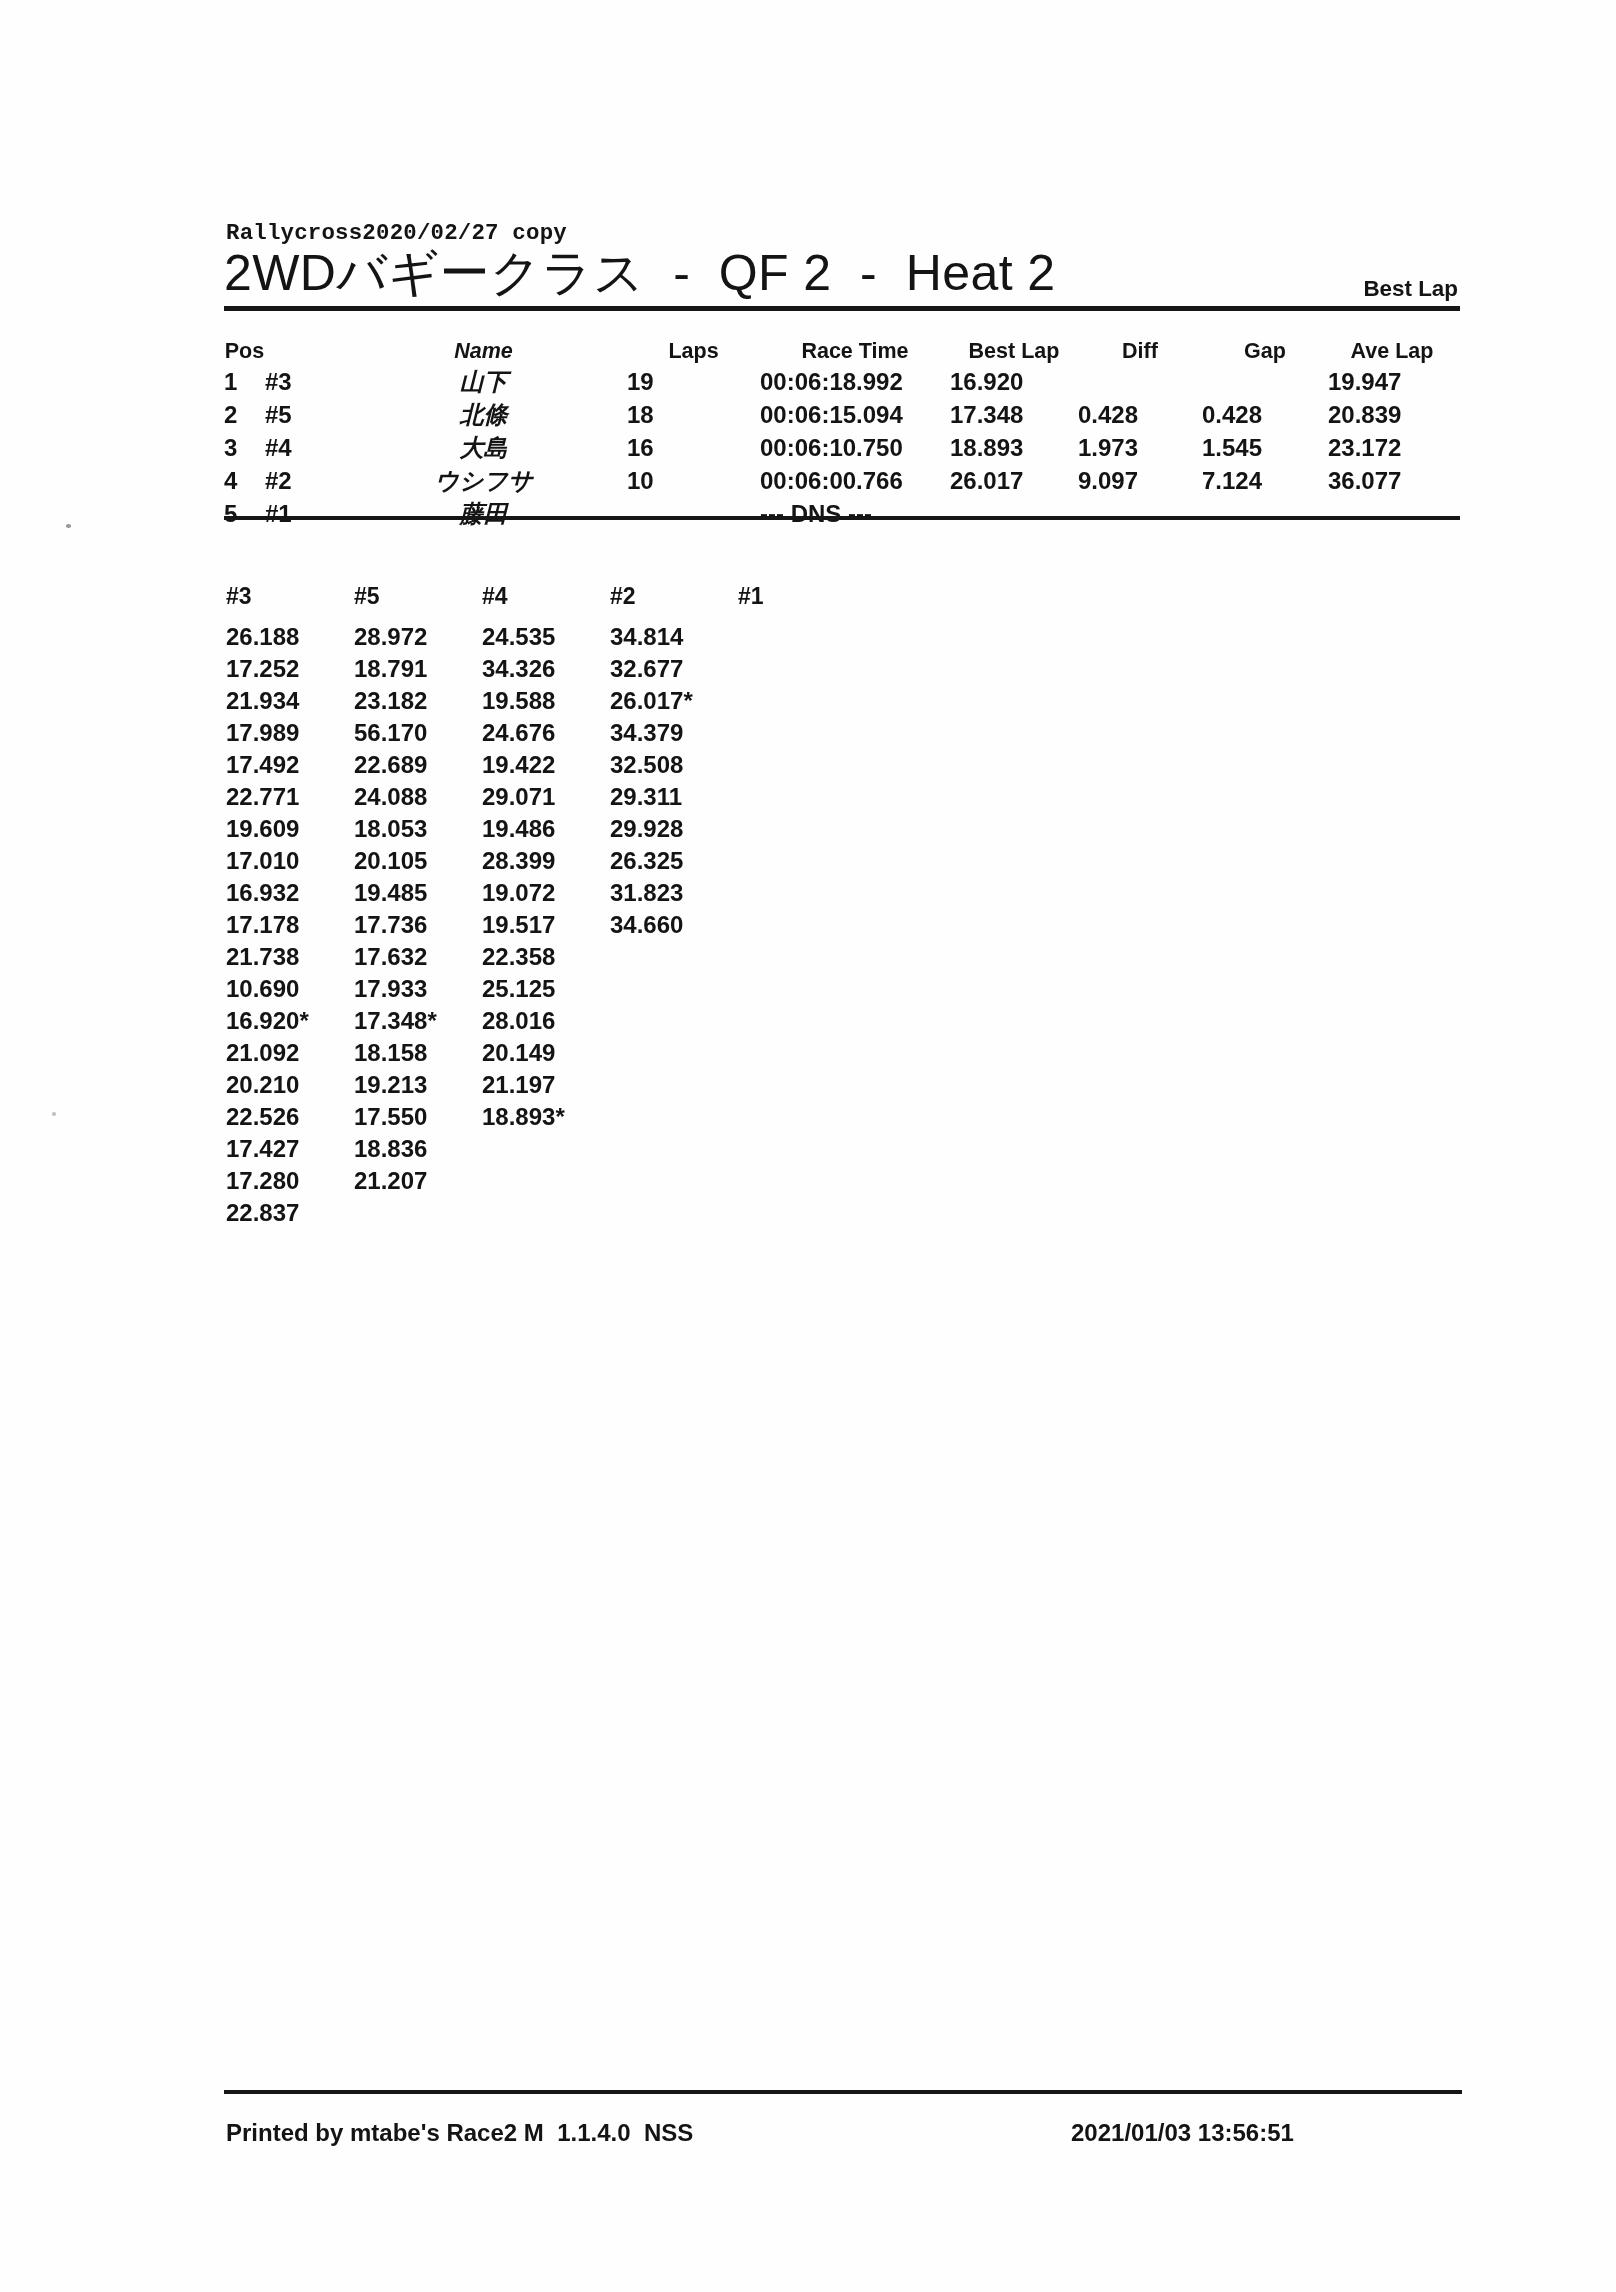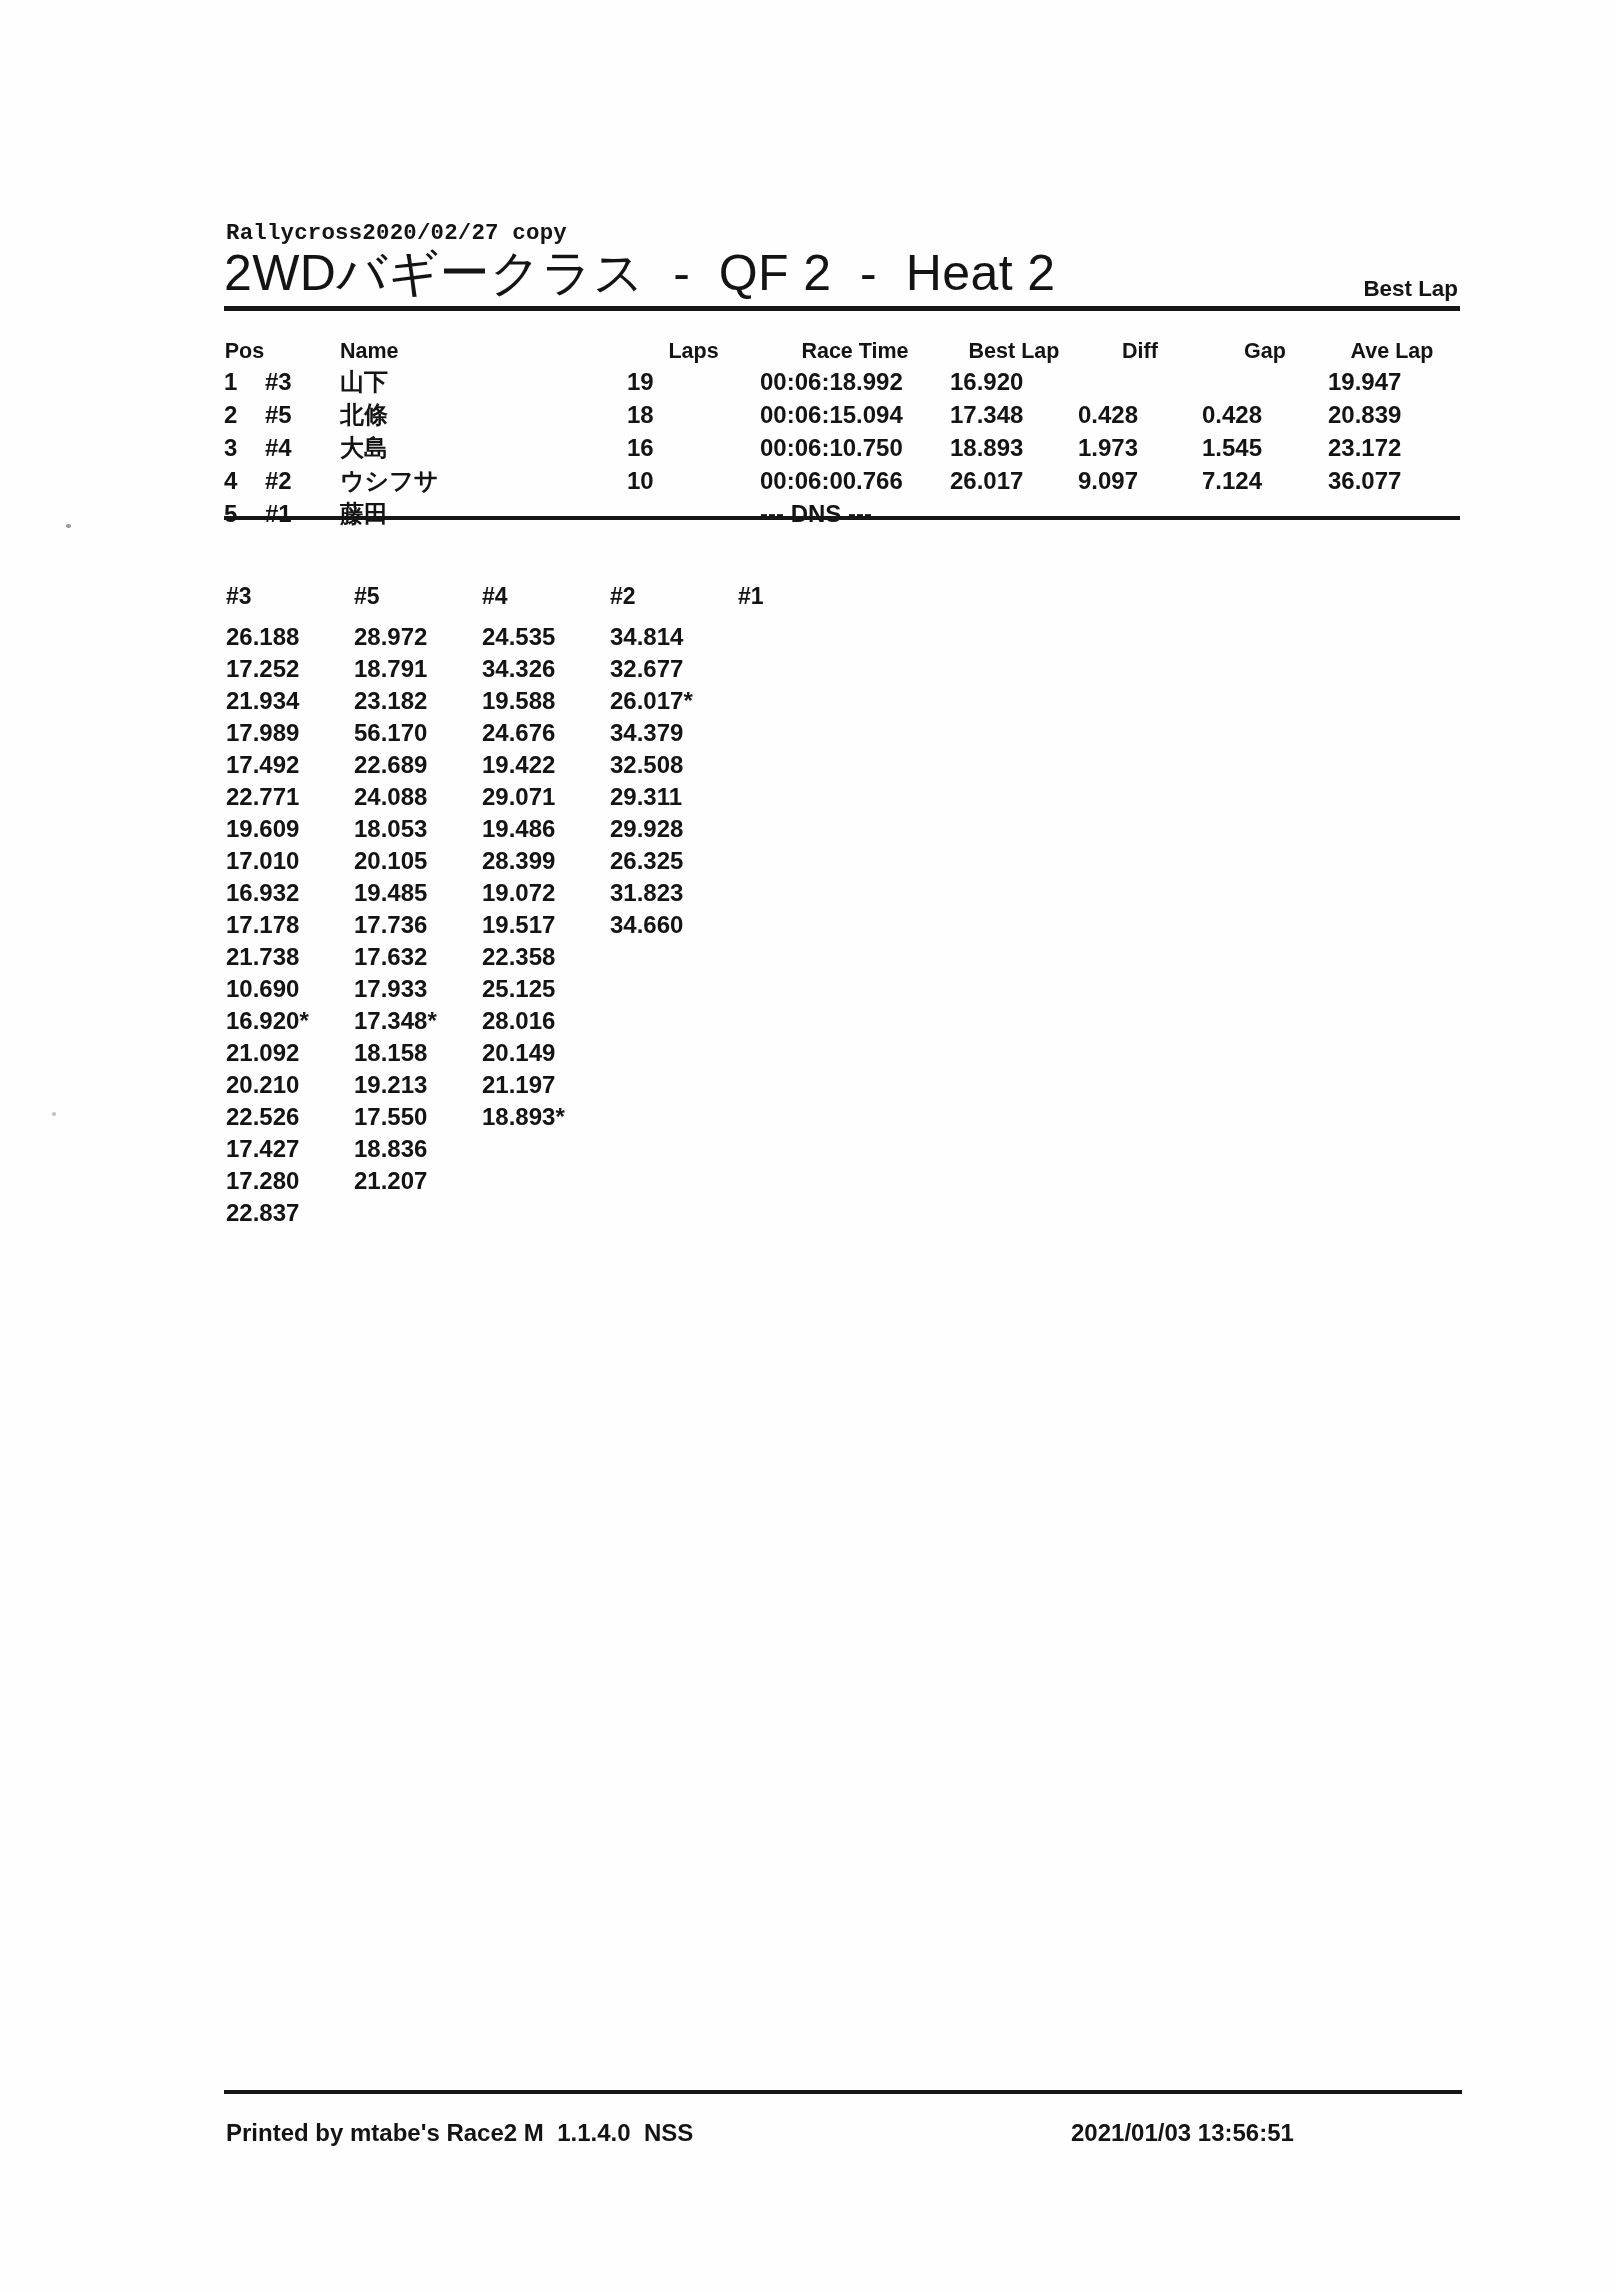--- a/index.html
+++ b/index.html
@@ -16,21 +16,21 @@
 
   .rule{position:absolute;background:#161616;}
   .rule-top{left:224px;top:306px;width:1236px;height:4.5px;}
   .rule-results-bottom{left:224px;top:516px;width:1236px;height:3.6px;}
   .rule-footer{left:224px;top:2090px;width:1238px;height:3.6px;}
 
   table.results{position:absolute;left:224px;top:335px;width:1231px;border-collapse:collapse;table-layout:fixed;}
   table.results th{font-size:21.5px;line-height:27px;height:30px;padding:0;font-weight:bold;vertical-align:bottom;}
   table.results td{font-size:24px;line-height:33px;height:33px;padding:0;font-weight:bold;white-space:pre;}
   .ar{}
-  td.name-cell,th.name-cell{padding-left:23px;text-align:left;}
+  td.name-cell,th.name-cell{padding-left:23px;text-align:center;font-style:italic;}
 
   .laps{position:absolute;left:226px;top:582px;display:flex;}
   .lap-col{width:128px;}
   .lap-col-header{font-size:23px;line-height:29px;height:39px;}
   .lap-cell{font-size:24px;line-height:32px;height:32px;white-space:pre;}
 
   .footer-left{position:absolute;left:226px;top:2119px;font-size:24px;white-space:pre;}
   .footer-right{position:absolute;left:1071px;top:2119px;width:394px;font-size:24px;}
 
   .speck{position:absolute;background:#9a9a9a;border-radius:50%;}

